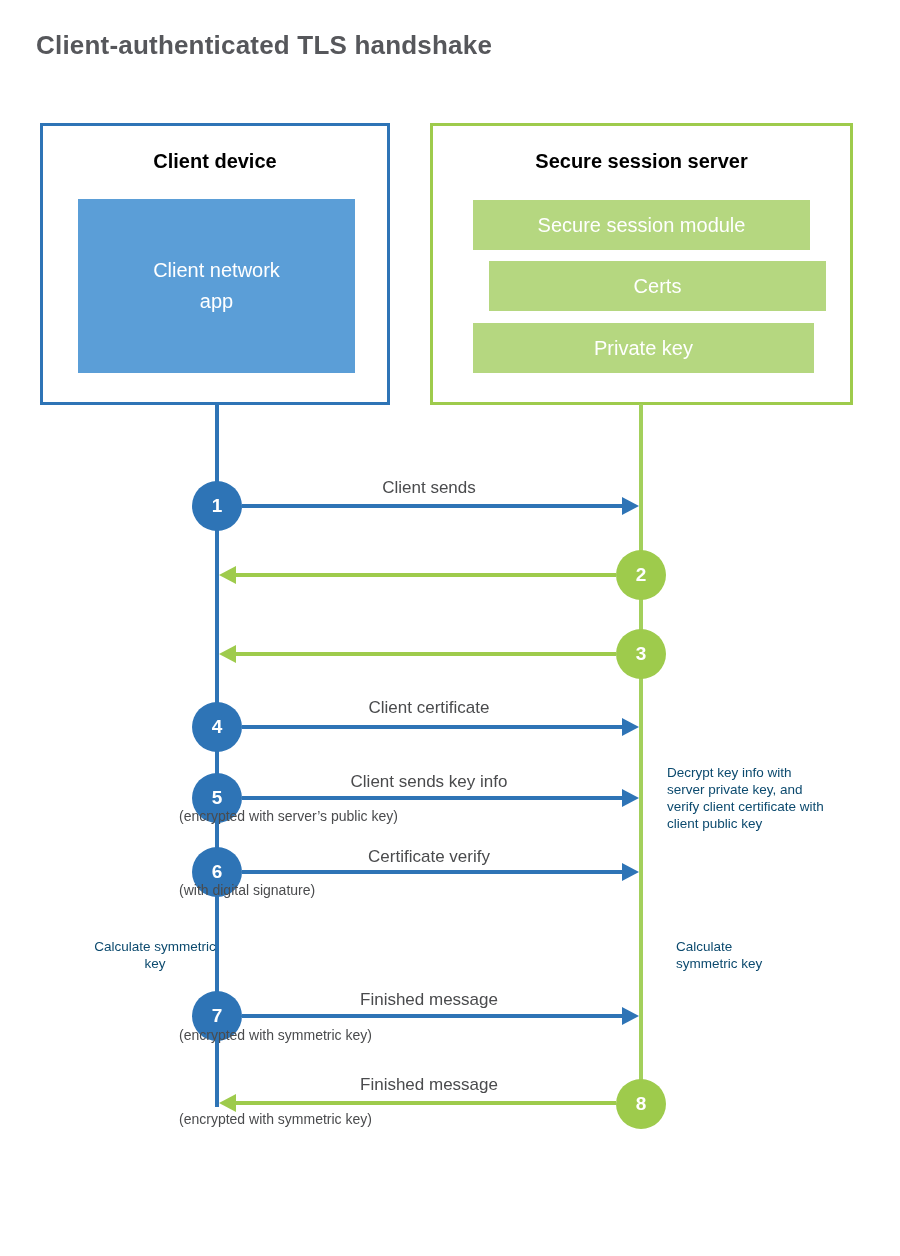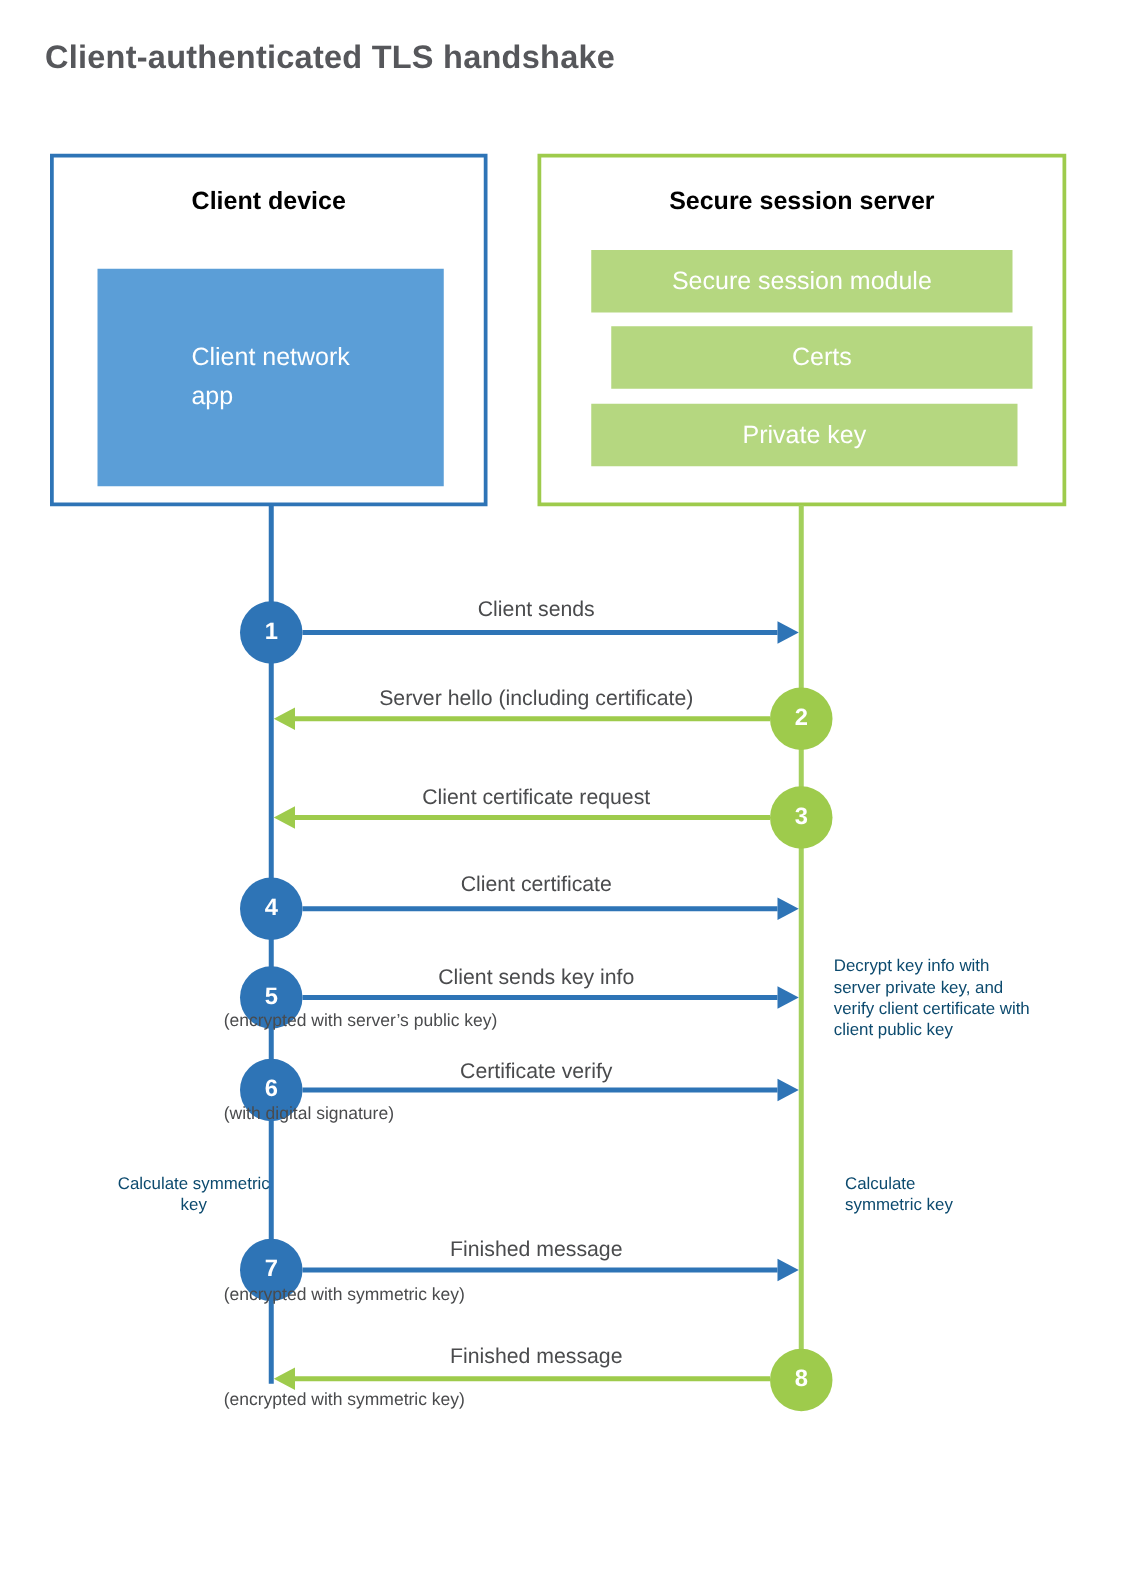--- a/index.html
+++ b/index.html
@@ -9,22 +9,22 @@
   .diagram-title{position:absolute;left:36px;top:30px;font-size:26px;font-weight:700;
                  color:#56575b;letter-spacing:.2px;}
 
   .entity-box{position:absolute;box-sizing:border-box;border:3px solid;background:#fff;}
   .entity-box.blue-border{border-color:#2e74b6;}
   .entity-box.green-border{border-color:#9ecb4c;}
   .entity-title{position:absolute;left:0;top:24px;width:100%;text-align:center;
                 font-size:20px;font-weight:bold;color:#000000;}
 
   .fillbox{position:absolute;display:flex;align-items:center;justify-content:center;
-           color:#fff;font-size:20px;}
-  .blue-fill{background:#5b9ed7;margin-top:16px;}
+           color:#fff;font-size:20px;text-align:center;}
+  .blue-fill{background:#5b9ed7;}
   .green-fill{background:#b5d780;}
   .applines{line-height:1.55;}
 
   .lifeline{position:absolute;width:4px;}
   .lifeline.blue{background:#2e74b6;}
   .lifeline.green{background:#a3d05c;}
 
   .step-circle{position:absolute;width:50px;height:50px;border-radius:50%;
                display:flex;align-items:center;justify-content:center;
                color:#fff;font-weight:bold;font-size:19px;}
@@ -82,30 +82,28 @@
 
   <div class="msg-label" style="top:478px;">Client sends</div>
   <div class="arrow blue" style="left:242px;top:497px;width:397px;">
     <div class="shaft"></div>
       <div class="head"></div>
   </div>
   <div class="step-circle blue" style="left:192px;top:481px;">
     <span>1</span>
   </div>
 
-  <div class="msg-label" style="top:549px;">Server hello (including certificate)</div>
   <div class="arrow green" style="left:219px;top:566px;width:397px;">
     <div class="head"></div>
       <div class="shaft"></div>
   </div>
   <div class="step-circle green" style="left:616px;top:550px;">
     <span>2</span>
   </div>
 
-  <div class="msg-label" style="top:628px;">Client certificate request</div>
   <div class="arrow green" style="left:219px;top:645px;width:397px;">
     <div class="head"></div>
       <div class="shaft"></div>
   </div>
   <div class="step-circle green" style="left:616px;top:629px;">
     <span>3</span>
   </div>
 
   <div class="msg-label" style="top:698px;">Client certificate</div>
   <div class="arrow blue" style="left:242px;top:718px;width:397px;">

